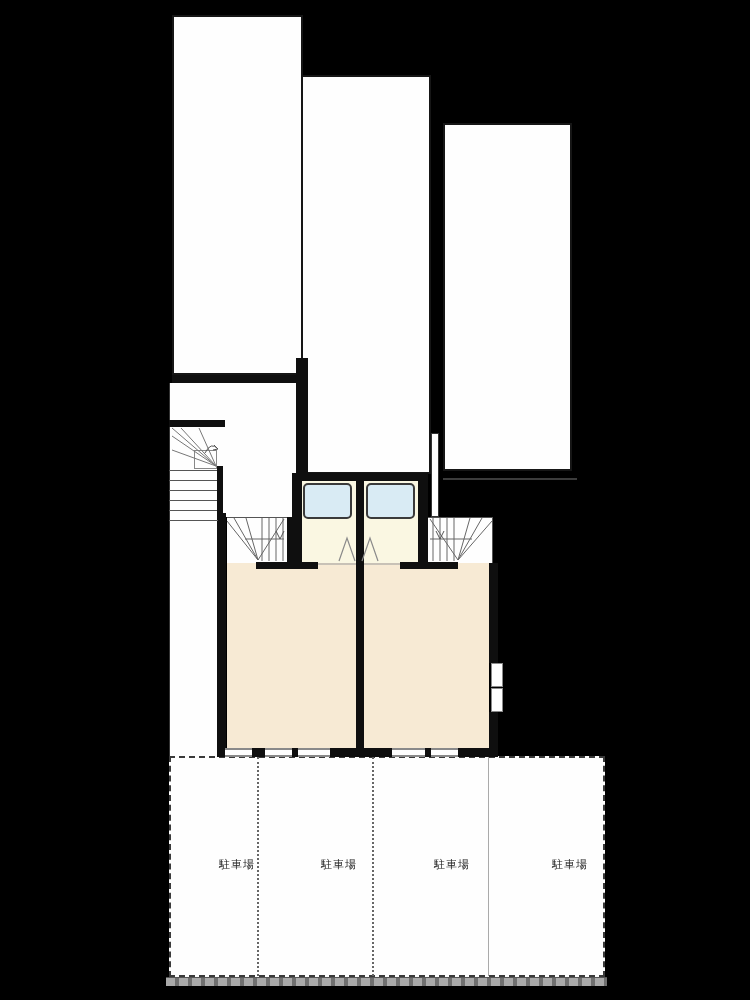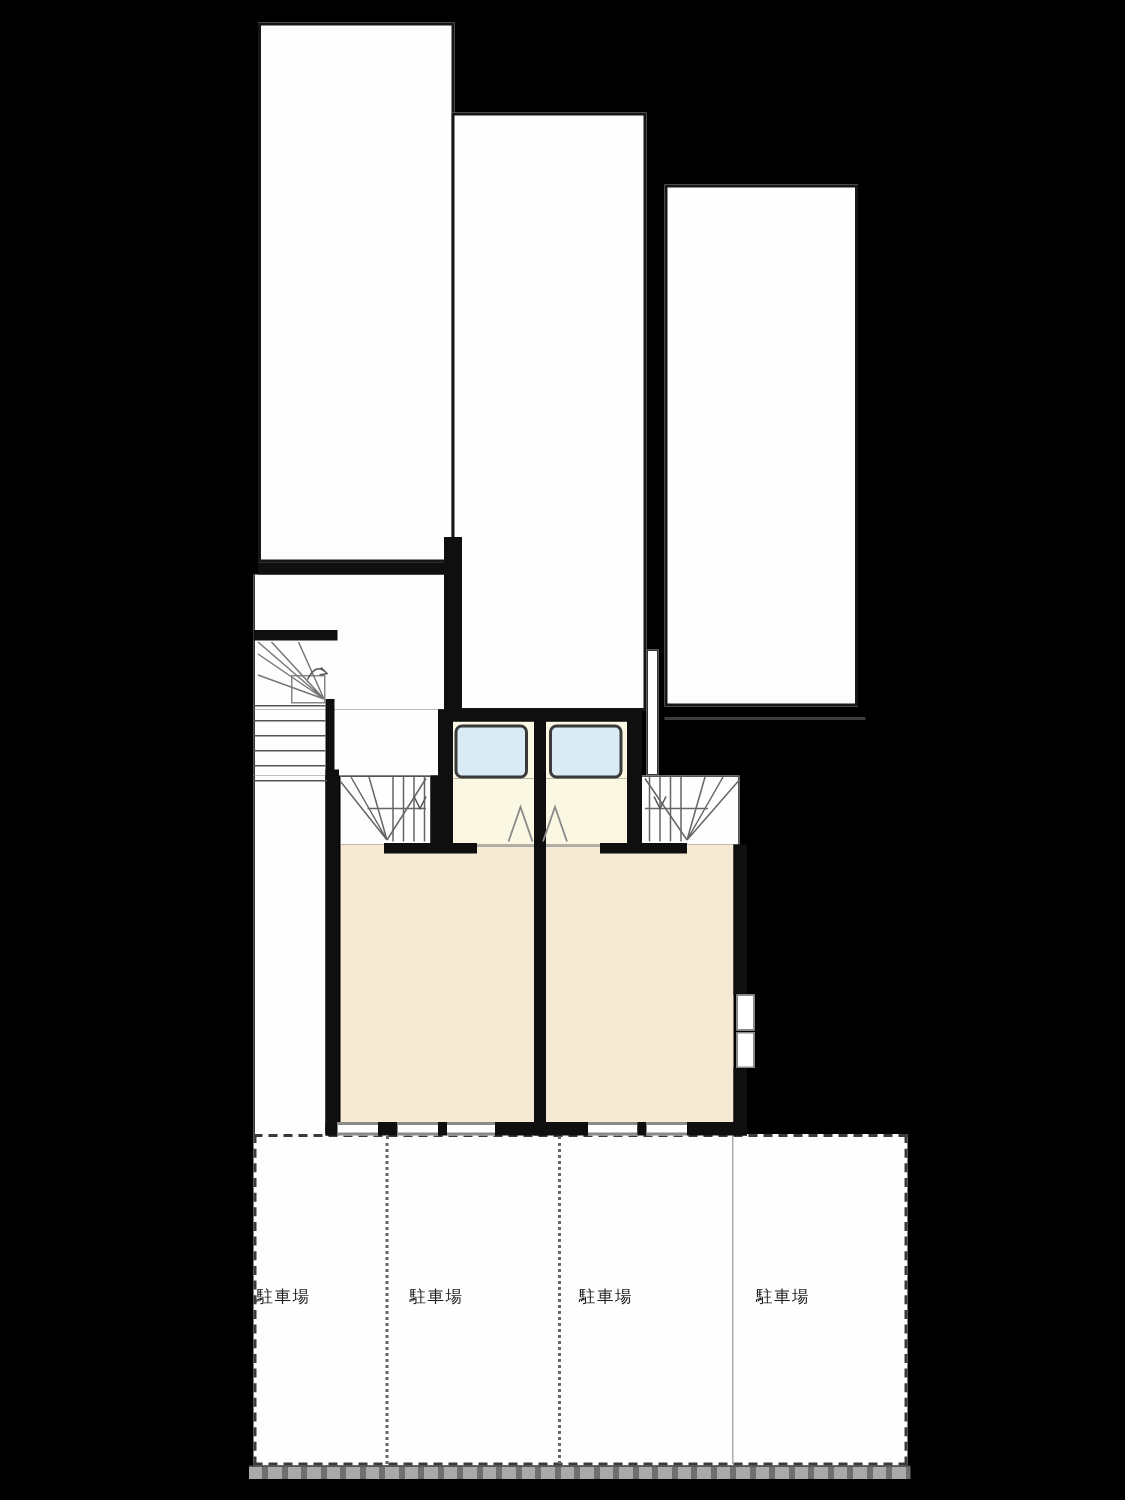--- a/index.html
+++ b/index.html
@@ -9,21 +9,21 @@
   .site{background:var(--c-site,#fefefe);}
   .w{background:var(--c-wall,#0f0f0f);}
   .pale{background:var(--c-entry,#faf7e2);}
   .room{background:var(--c-room,#f7ead4);}
   .glass{background:var(--c-glass,#d9ebf4);border:2px solid #3a3a3a;border-radius:5px;}
   .bldg{background:var(--c-site,#fefefe);border:2px solid #161616;}
   .stair{background:var(--c-site,#fefefe);}
   .tl{background:#555;height:1px;}
   .bwin{background:#fff;border-top:2px solid #8a8a8a;border-bottom:2px solid #8a8a8a;}
   .tick{background:var(--c-wall,#0f0f0f);}
-  .plabel{color:#1c1c1c;font-size:11px;letter-spacing:1px;text-align:left;width:84px;}
+  .plabel{color:#1c1c1c;font-size:11px;letter-spacing:1px;text-align:right;width:84px;}
   .overlay{position:absolute;left:0;top:0;pointer-events:none;}
   .pane{background:#fff;border:1px solid #8a8a8a;box-sizing:border-box;}
 </style>
 </head>
 <body>
 
 <div class="canvas">
 
   <div class="abs site" style="left:169px;top:383px;width:127px;height:90px;border-left:1px solid #333;"></div>
   <div class="abs site" style="left:169px;top:473px;width:123px;height:44px;border-left:1px solid #333;"></div>

